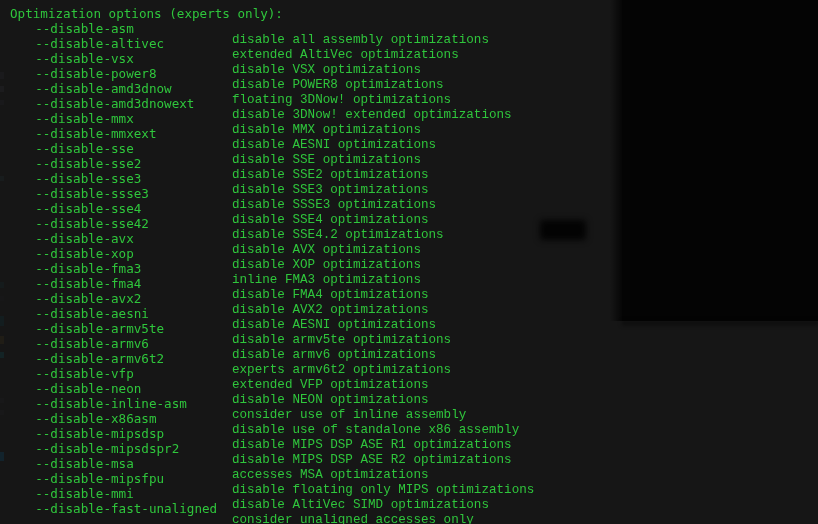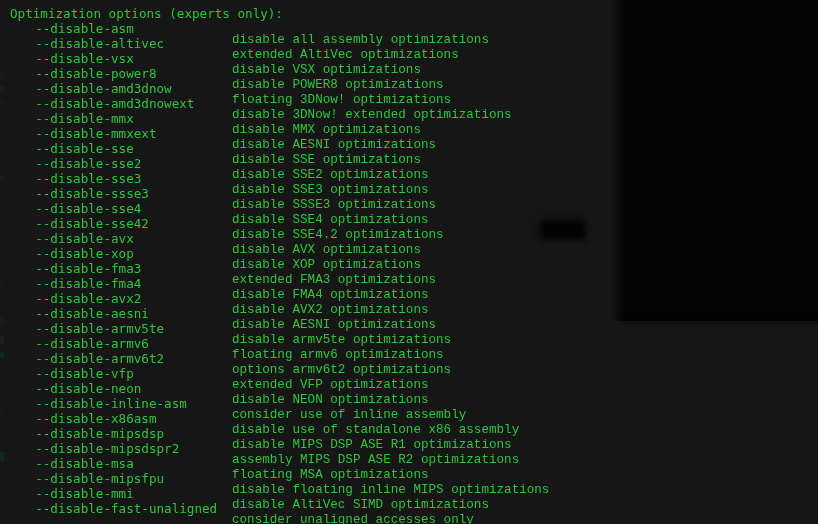--- a/index.html
+++ b/index.html
@@ -139,35 +139,35 @@
         <div class="line" style="color: rgb(47, 198, 60);"><span class="opt">  --disable-mmx</span><span class="desc">disable MMX optimizations</span></div>
         <div class="line" style="color: rgb(47, 198, 60);"><span class="opt">  --disable-mmxext</span><span class="desc">disable AESNI optimizations</span></div>
         <div class="line" style="color: rgb(47, 198, 60);"><span class="opt">  --disable-sse</span><span class="desc">disable SSE optimizations</span></div>
         <div class="line" style="color: rgb(47, 198, 60);"><span class="opt">  --disable-sse2</span><span class="desc">disable SSE2 optimizations</span></div>
         <div class="line" style="color: rgb(47, 198, 60);"><span class="opt">  --disable-sse3</span><span class="desc">disable SSE3 optimizations</span></div>
         <div class="line" style="color: rgb(47, 198, 60);"><span class="opt">  --disable-ssse3</span><span class="desc">disable SSSE3 optimizations</span></div>
         <div class="line" style="color: rgb(47, 198, 60);"><span class="opt">  --disable-sse4</span><span class="desc">disable SSE4 optimizations</span></div>
         <div class="line" style="color: rgb(47, 198, 60);"><span class="opt">  --disable-sse42</span><span class="desc">disable SSE4.2 optimizations</span></div>
         <div class="line" style="color: rgb(47, 198, 60);"><span class="opt">  --disable-avx</span><span class="desc">disable AVX optimizations</span></div>
         <div class="line" style="color: rgb(47, 198, 60);"><span class="opt">  --disable-xop</span><span class="desc">disable XOP optimizations</span></div>
-        <div class="line" style="color: rgb(47, 198, 60);"><span class="opt">  --disable-fma3</span><span class="desc">extended FMA3 optimizations</span></div>
+        <div class="line" style="color: rgb(47, 198, 60);"><span class="opt">  --disable-fma3</span><span class="desc">inline FMA3 optimizations</span></div>
         <div class="line" style="color: rgb(47, 198, 60);"><span class="opt">  --disable-fma4</span><span class="desc">disable FMA4 optimizations</span></div>
         <div class="line" style="color: rgb(47, 198, 60);"><span class="opt">  --disable-avx2</span><span class="desc">disable AVX2 optimizations</span></div>
         <div class="line" style="color: rgb(47, 198, 60);"><span class="opt">  --disable-aesni</span><span class="desc">disable AESNI optimizations</span></div>
         <div class="line" style="color: rgb(47, 198, 60);"><span class="opt">  --disable-armv5te</span><span class="desc">disable armv5te optimizations</span></div>
-        <div class="line" style="color: rgb(47, 198, 60);"><span class="opt">  --disable-armv6</span><span class="desc">floating armv6 optimizations</span></div>
-        <div class="line" style="color: rgb(47, 198, 60);"><span class="opt">  --disable-armv6t2</span><span class="desc">options armv6t2 optimizations</span></div>
+        <div class="line" style="color: rgb(47, 198, 60);"><span class="opt">  --disable-armv6</span><span class="desc">disable armv6 optimizations</span></div>
+        <div class="line" style="color: rgb(47, 198, 60);"><span class="opt">  --disable-armv6t2</span><span class="desc">experts armv6t2 optimizations</span></div>
         <div class="line" style="color: rgb(47, 198, 60);"><span class="opt">  --disable-vfp</span><span class="desc">extended VFP optimizations</span></div>
         <div class="line" style="color: rgb(47, 198, 60);"><span class="opt">  --disable-neon</span><span class="desc">disable NEON optimizations</span></div>
         <div class="line" style="color: rgb(47, 198, 60);"><span class="opt">  --disable-inline-asm</span><span class="desc">consider use of inline assembly</span></div>
         <div class="line" style="color: rgb(47, 198, 60);"><span class="opt">  --disable-x86asm</span><span class="desc">disable use of standalone x86 assembly</span></div>
         <div class="line" style="color: rgb(47, 198, 60);"><span class="opt">  --disable-mipsdsp</span><span class="desc">disable MIPS DSP ASE R1 optimizations</span></div>
-        <div class="line" style="color: rgb(47, 198, 60);"><span class="opt">  --disable-mipsdspr2</span><span class="desc">assembly MIPS DSP ASE R2 optimizations</span></div>
-        <div class="line" style="color: rgb(47, 198, 60);"><span class="opt">  --disable-msa</span><span class="desc">floating MSA optimizations</span></div>
-        <div class="line" style="color: rgb(47, 198, 60);"><span class="opt">  --disable-mipsfpu</span><span class="desc">disable floating inline MIPS optimizations</span></div>
+        <div class="line" style="color: rgb(47, 198, 60);"><span class="opt">  --disable-mipsdspr2</span><span class="desc">disable MIPS DSP ASE R2 optimizations</span></div>
+        <div class="line" style="color: rgb(47, 198, 60);"><span class="opt">  --disable-msa</span><span class="desc">accesses MSA optimizations</span></div>
+        <div class="line" style="color: rgb(47, 198, 60);"><span class="opt">  --disable-mipsfpu</span><span class="desc">disable floating only MIPS optimizations</span></div>
         <div class="line" style="color: rgb(47, 198, 60);"><span class="opt">  --disable-mmi</span><span class="desc">disable AltiVec SIMD optimizations</span></div>
         <div class="line" style="color: rgb(47, 198, 60);"><span class="opt">  --disable-fast-unaligned</span><span class="desc">consider unaligned accesses only</span></div>
       </div>
   </div>
 
   <div class="artifact-block"></div>
 
   <div class="edge-artifacts" id="edge-artifacts">
       <i style="top: 72px; height: 7px; background: rgb(31, 31, 34);"></i>
       <i style="top: 86px; height: 6px; background: rgb(35, 35, 38);"></i>

